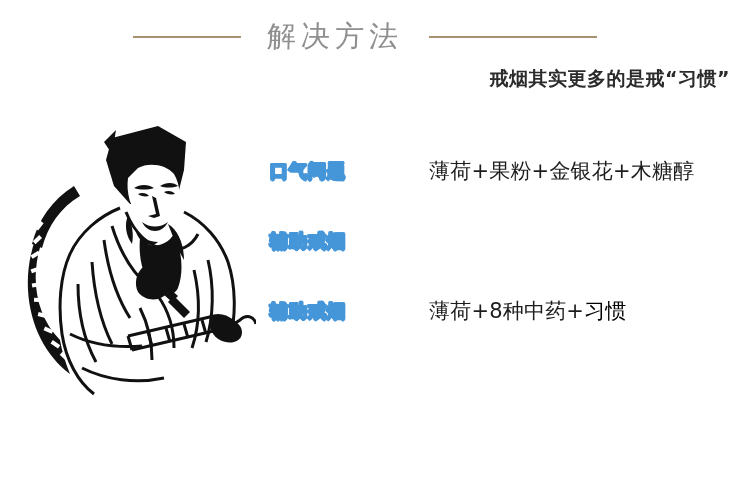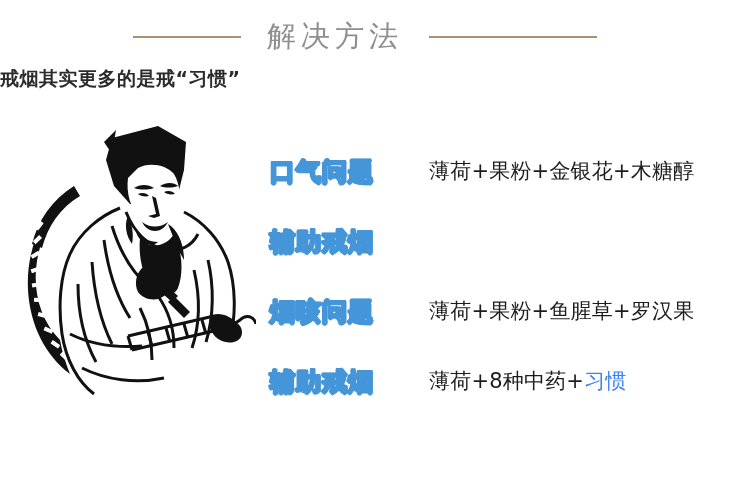--- a/index.html
+++ b/index.html
@@ -44,21 +44,21 @@
     color: #8f8f8f;
     white-space: nowrap;
     font-weight: 400;
     transform: skewX(-2deg);
   }
   .subtitle {
     position: absolute;
     left: 0;
     top: 66px;
     width: 730px;
-    text-align: left;
+    text-align: right;
     font-size: 19px;
     font-weight: bold;
     color: #2b2b2b;
     letter-spacing: 0.5px;
     white-space: nowrap;
   }
 
   
   .illustration {
     position: absolute;
@@ -76,42 +76,42 @@
     top: 136px;
     width: 450px;
   }
   .row {
     display: flex;
     align-items: center;
     height: 70px;
   }
   .row-heading {
     flex: 0 0 145px;
-    font-size: 25px;
+    font-size: 18px;
     font-weight: bold;
     letter-spacing: 1px;
     white-space: nowrap;
     color: #a16207;
     -webkit-text-stroke: 1.6px #4596d9;
     text-shadow:
       -1.5px 0 0 #4596d9,  1.5px 0 0 #4596d9,
        0 -1.5px 0 #4596d9, 0  1.5px 0 #4596d9,
       -1.1px -1.1px 0 #4596d9, 1.1px -1.1px 0 #4596d9,
       -1.1px  1.1px 0 #4596d9, 1.1px  1.1px 0 #4596d9;
   }
   .row-desc {
     flex: 1 1 auto;
     font-size: 21px;
     color: #1c1c1c;
     white-space: nowrap;
     letter-spacing: 0.2px;
     margin-left: 14px;
   }
   .row-desc .hl {
-    color: #3b82f6;
+    color: #000000;
   }
 </style>
 </head>
 <body>
 
 <div class="page">
 
   <div class="header">
     <div class="rule rule-left"></div>
     <div class="main-title">解决方法</div>
@@ -217,24 +217,20 @@
 
     <div class="row">
       <div class="row-heading">口气问题</div>
       <div class="row-desc"><span>薄荷+果粉+金银花+木糖醇</span><span class="hl"></span></div>
     </div>
 
     <div class="row">
       <div class="row-heading">辅助戒烟</div>
     </div>
 
-    <div class="row">
-      <div class="row-heading">烟咳问题</div>
-      <div class="row-desc"><span>薄荷+果粉+鱼腥草+罗汉果</span><span class="hl"></span></div>
-    </div>
 
     <div class="row">
       <div class="row-heading">辅助戒烟</div>
       <div class="row-desc"><span>薄荷+8种中药+</span><span class="hl">习惯</span></div>
     </div>
 
   </div>
 
 </div>
 

